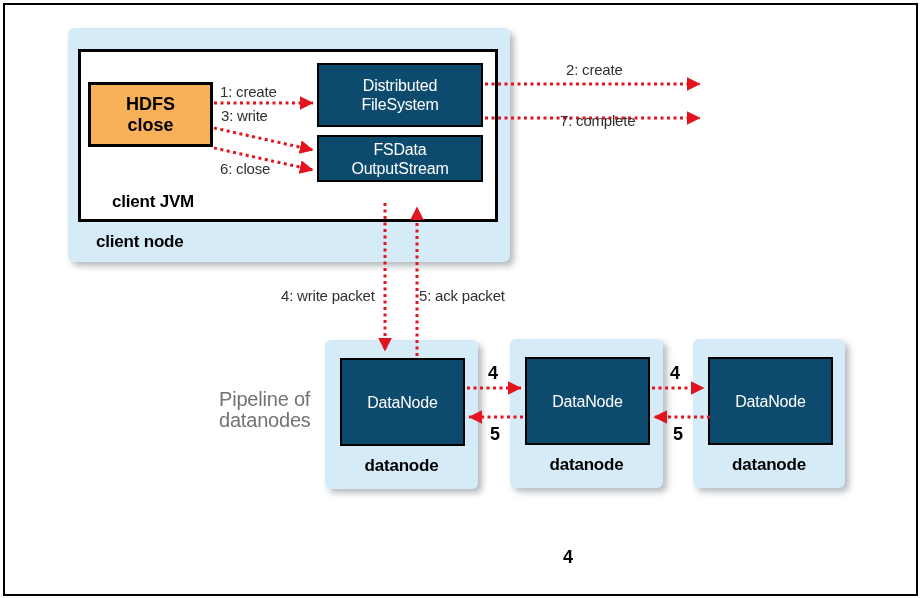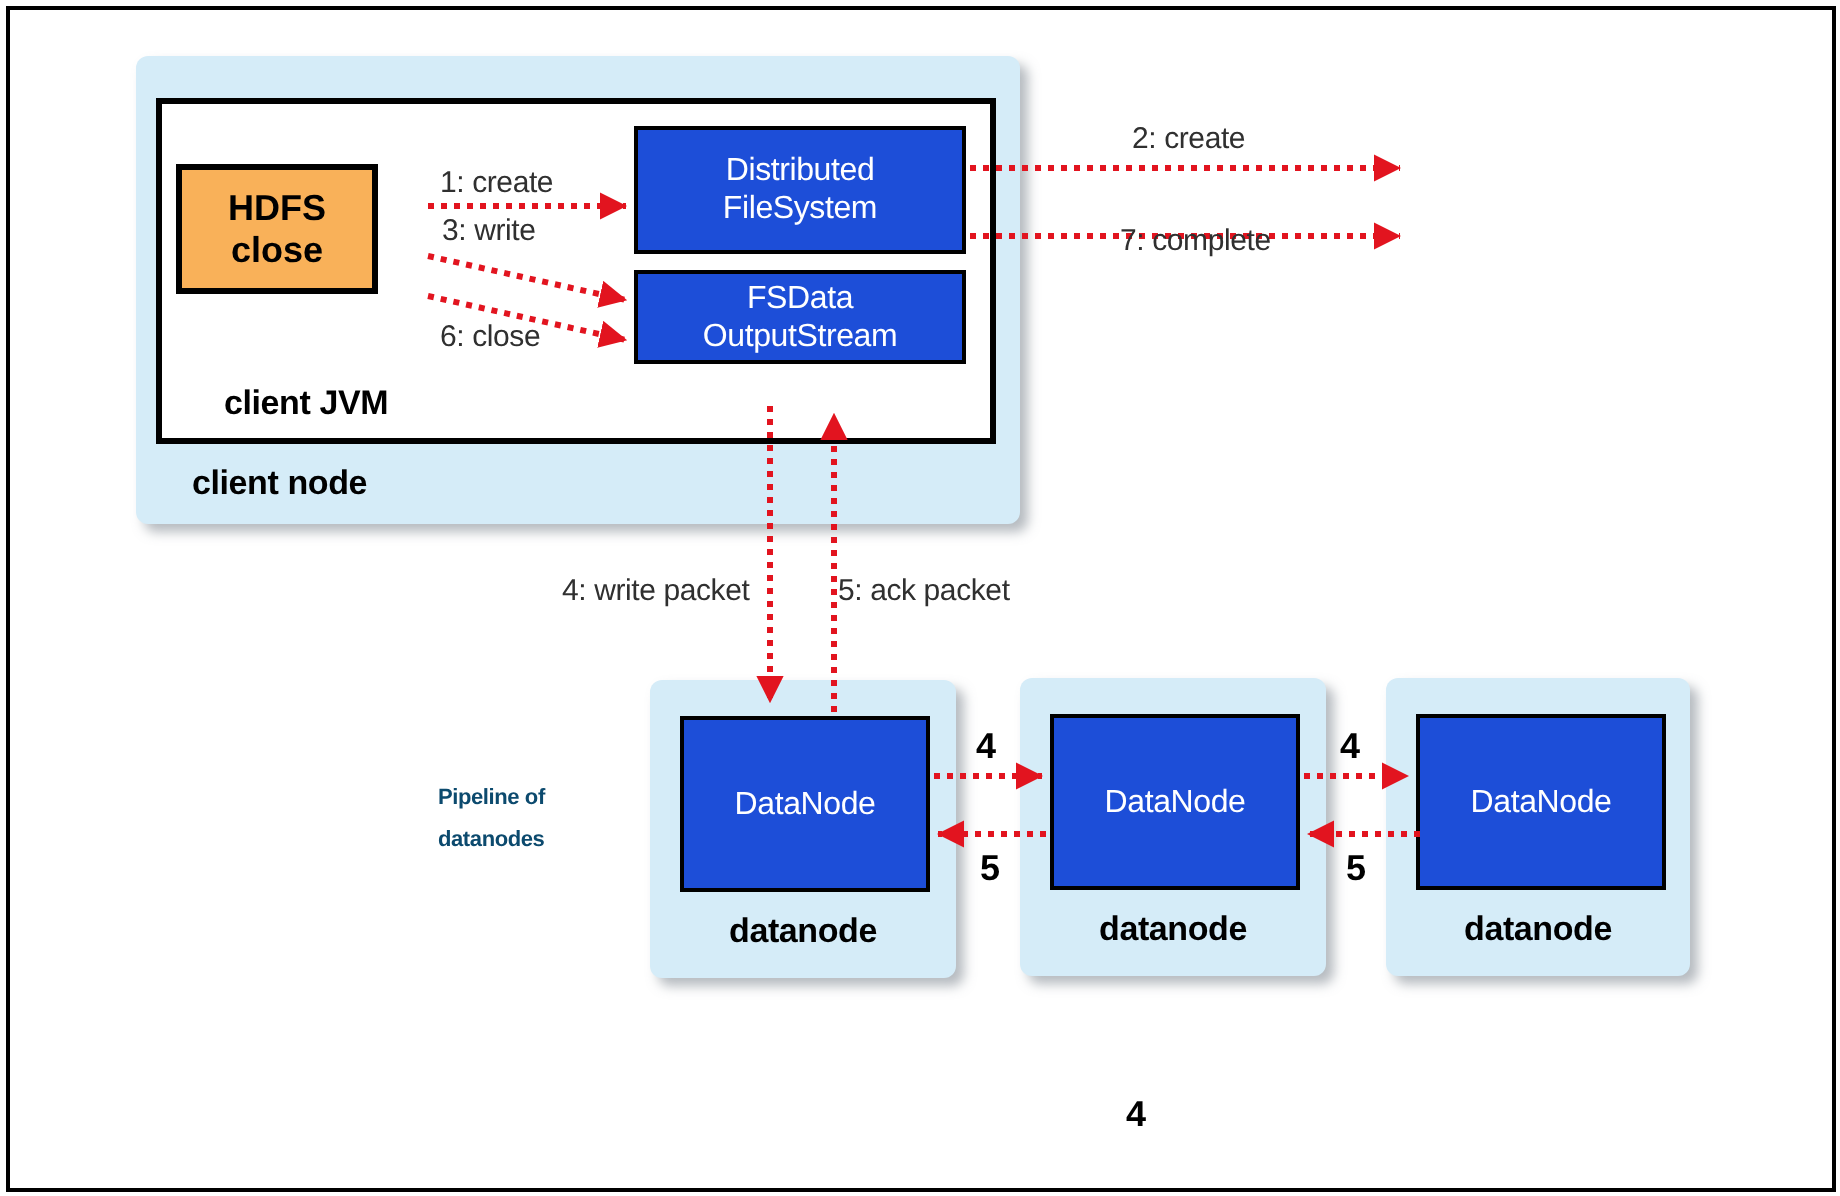--- a/index.html
+++ b/index.html
@@ -7,41 +7,41 @@
          font-family:"Liberation Sans",sans-serif;overflow:hidden;}
   .frame{position:absolute;left:3px;top:3px;width:911px;height:589px;
          border:2px solid #000;}
   .group{position:absolute;background:#d5ecf8;border-radius:6px;
          box-shadow:4px 4px 6px rgba(110,120,130,.5);}
   .jvm{position:absolute;left:10px;top:21px;width:420px;height:173px;
        background:#ffffff;border:3px solid #000;box-sizing:border-box;}
   .solidbox{position:absolute;box-sizing:border-box;border:3px solid #000;
             display:flex;flex-direction:column;align-items:center;justify-content:center;
             text-align:center;}
-  .blue{background:#1d4ed8;color:#ffffff;font-size:16px;line-height:19px;letter-spacing:-0.2px;}
+  .blue{background:#0c4a6e;color:#ffffff;font-size:16px;line-height:19px;letter-spacing:-0.2px;}
   .orange{background:#f9b159;color:#000;font-weight:bold;font-size:18px;line-height:21px;}
   .nodelabel{position:absolute;font-weight:bold;color:#000;font-size:17px;letter-spacing:-0.2px;}
   .center-label{left:0;width:100%;text-align:center;}
   .arrowlabel{position:absolute;color:#303030;font-size:15px;letter-spacing:-0.2px;white-space:nowrap;z-index:6;}
   .numlabel{position:absolute;color:#000;font-size:18px;font-weight:bold;z-index:6;}
   .arrows{position:absolute;left:0;top:0;z-index:5;pointer-events:none;}
-  .pipeline{position:absolute;left:219px;top:389px;font-weight:bold;font-size:11px;
-            line-height:21px;color:#0c4a6e;letter-spacing:-0.2px;z-index:6;}
+  .pipeline{position:absolute;left:219px;top:389px;font-weight:normal;font-size:20px;
+            line-height:21px;color:#737373;letter-spacing:-0.2px;z-index:6;}
   .pagenum{position:absolute;left:556px;top:547px;width:24px;text-align:center;
            font-weight:bold;font-size:18px;color:#000;z-index:6;}
 </style>
 </head>
 <body>
 
 <div class="stage">
   <div class="frame"></div>
 
   <div class="group" style="left:68px;top:28px;width:442px;height:234px;">
     <div class="jvm">
-      <div class="solidbox orange" style="left:7px;top:30px;width:101px;height:65px;">
+      <div class="solidbox orange" style="left:7px;top:30px;width:125px;height:65px;">
         <span>HDFS</span>
         <span>close</span>
       </div>
       <div class="solidbox blue" style="left:236px;top:11px;width:166px;height:64px;border-width:2.5px;">
         <span>Distributed</span>
         <span>FileSystem</span>
       </div>
       <div class="solidbox blue" style="left:236px;top:83px;width:166px;height:47px;border-width:2.5px;">
         <span>FSData</span>
         <span>OutputStream</span>

